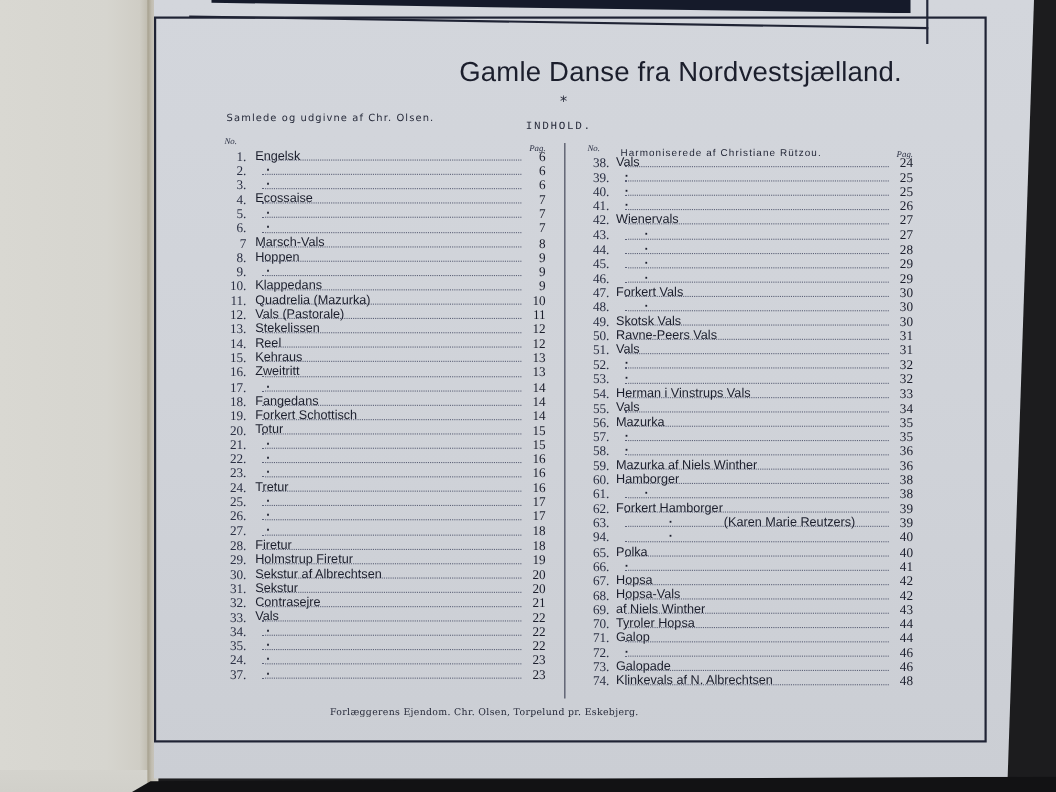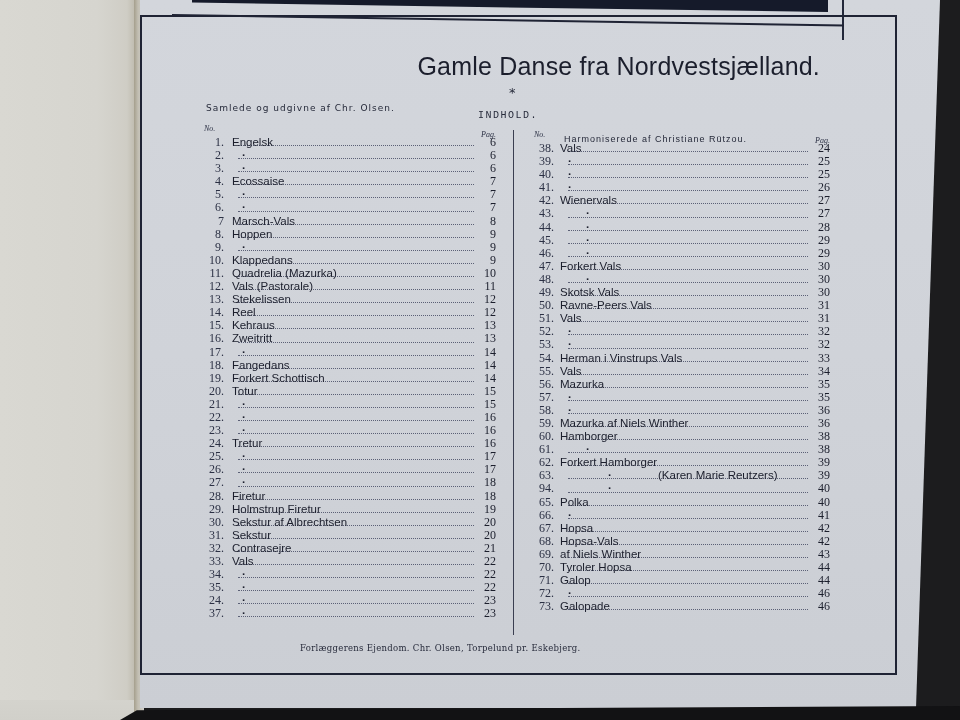--- a/index.html
+++ b/index.html
@@ -576,19 +576,25 @@
           <span class="dots"></span>
           <span class="name name-mask ditto">·</span>
           <span class="page">46</span>
         </div>
         <div class="row">
           <span class="num">73.</span>
           <span class="dots"></span>
           <span class="name name-mask">Galopade</span>
           <span class="page">46</span>
         </div>
+        <div class="row">
+          <span class="num">74.</span>
+          <span class="dots"></span>
+          <span class="name name-mask">Klinkevals af N. Albrechtsen</span>
+          <span class="page">48</span>
+        </div>
       </div>
   </div>
 
   <div class="footer">Forlæggerens Ejendom.  Chr. Olsen, Torpelund pr. Eskebjerg.</div>
 </div>
 
 <div class="bottom-shadow"></div>
 
 </body></html>

